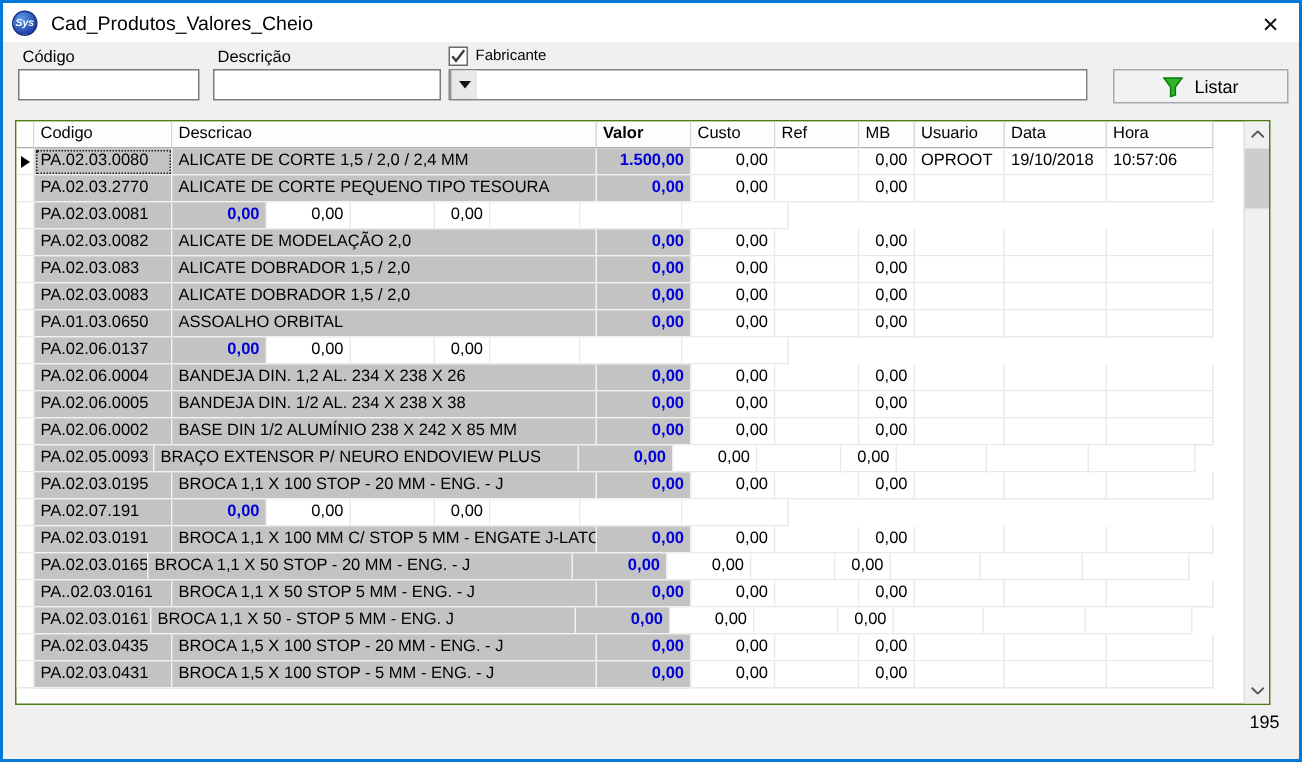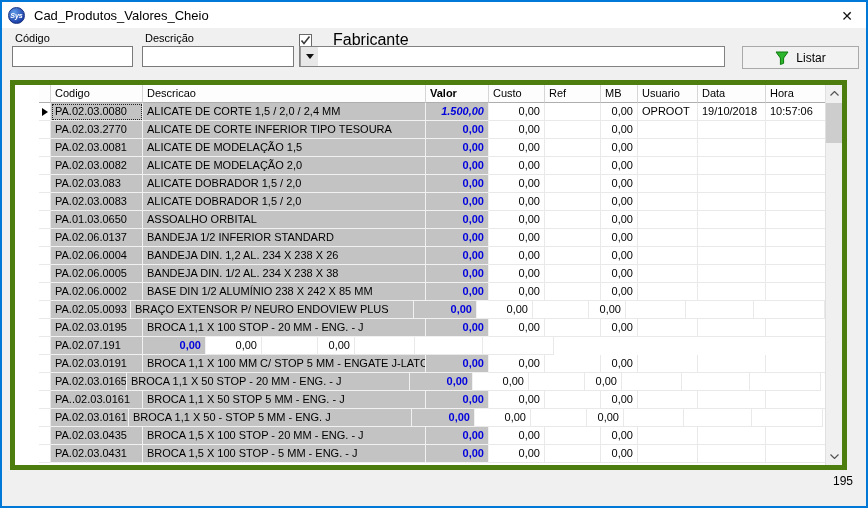--- a/index.html
+++ b/index.html
@@ -48,21 +48,21 @@
   .inp-codigo{left:10px;top:44px;width:121px;}
   .inp-descricao{left:140px;top:44px;width:152px;}
   .fabricante-wrap{
     position:absolute;left:297px;top:29px;display:flex;align-items:center;
   }
   .checkbox{
     width:13px;height:13px;background:#fff;border:1px solid #6a6a6a;
     display:flex;align-items:center;justify-content:center;flex:0 0 auto;
   }
   .checkbox svg{display:block;}
-  .fabricante-label{font-size:16px;margin-left:21px;}
+  .fabricante-label{font-size:10px;margin-left:5px;}
   .combo{
     position:absolute;left:297px;top:44px;width:426px;height:21px;
     background:#fff;border:1px solid #828282;
     display:flex;align-items:center;
   }
   .combo-value{
     flex:1;font-size:11px;padding-left:3px;white-space:nowrap;overflow:hidden;
   }
   .combo-arrow-btn{
     width:18px;height:100%;background:#e8e8e8;border-left:1px solid #9a9a9a;
@@ -74,21 +74,21 @@
   }
   .listar-btn{
     position:absolute;left:740px;top:44px;width:117px;height:23px;
     background:#f2f2f2;border:1px solid #a9a9a9;
     display:flex;align-items:center;justify-content:center;
     font-size:12px;color:#000;gap:7px;
   }
   
   .grid{
     position:absolute;left:8px;top:78px;width:837px;height:390px;
-    background:#fff;border:5px solid #4d7c0f;overflow:hidden;padding-left:24px;
+    background:#fff;border:1px solid #4d7c0f;overflow:hidden;
   }
   .grid-header{display:flex;height:18px;}
   .hcell{
     flex:0 0 auto;background:#fdfdfd;
     border-right:1px solid #d6d6d6;border-bottom:1px solid #aeaeae;
     font-size:11px;color:#000;line-height:17px;padding-left:4px;
     white-space:nowrap;overflow:hidden;
   }
   .hcell.valor{font-weight:bold;}
   .grid-row{display:flex;height:18px;}
@@ -182,44 +182,43 @@
         <div class="hcell" style="width: 68px;">Data</div>
         <div class="hcell" style="width: 71px;">Hora</div>
       </div>
     <div id="grid-body">
         <div class="grid-row">
           <div class="ind-cell">
             <span class="row-marker"></span>
           </div>
           <div class="cell gray focused" style="width: 92px;">PA.02.03.0080</div>
           <div class="cell gray" style="width: 283px;">ALICATE DE CORTE 1,5 / 2,0 / 2,4 MM</div>
-          <div class="cell gray valor" style="width: 63px; font-style: italic;">1.500,00</div>
+          <div class="cell gray valor" style="width: 63px;">1.500,00</div>
           <div class="cell right" style="width: 56px;">0,00</div>
           <div class="cell right" style="width: 56px;"></div>
           <div class="cell right" style="width: 37px;">0,00</div>
           <div class="cell" style="width: 60px;">OPROOT</div>
           <div class="cell" style="width: 68px;">19/10/2018</div>
           <div class="cell" style="width: 71px;">10:57:06</div>
         </div>
         <div class="grid-row">
           <div class="ind-cell"></div>
           <div class="cell gray" style="width: 92px;">PA.02.03.2770</div>
-          <div class="cell gray" style="width: 283px;">ALICATE DE CORTE INFERIOR TIPO TESOURA</div>
+          <div class="cell gray" style="width: 283px;">ALICATE DE CORTE PEQUENO TIPO TESOURA</div>
           <div class="cell gray valor" style="width: 63px;">0,00</div>
           <div class="cell right" style="width: 56px;">0,00</div>
           <div class="cell right" style="width: 56px;"></div>
           <div class="cell right" style="width: 37px;">0,00</div>
           <div class="cell" style="width: 60px;"></div>
           <div class="cell" style="width: 68px;"></div>
           <div class="cell" style="width: 71px;"></div>
         </div>
         <div class="grid-row">
           <div class="ind-cell"></div>
           <div class="cell gray" style="width: 92px;">PA.02.03.0081</div>
-          <div class="cell gray" style="width: 283px;">ALICATE DE MODELAÇÃO 1,5</div>
           <div class="cell gray valor" style="width: 63px;">0,00</div>
           <div class="cell right" style="width: 56px;">0,00</div>
           <div class="cell right" style="width: 56px;"></div>
           <div class="cell right" style="width: 37px;">0,00</div>
           <div class="cell" style="width: 60px;"></div>
           <div class="cell" style="width: 68px;"></div>
           <div class="cell" style="width: 71px;"></div>
         </div>
         <div class="grid-row">
           <div class="ind-cell"></div>
@@ -265,21 +264,20 @@
           <div class="cell right" style="width: 56px;">0,00</div>
           <div class="cell right" style="width: 56px;"></div>
           <div class="cell right" style="width: 37px;">0,00</div>
           <div class="cell" style="width: 60px;"></div>
           <div class="cell" style="width: 68px;"></div>
           <div class="cell" style="width: 71px;"></div>
         </div>
         <div class="grid-row">
           <div class="ind-cell"></div>
           <div class="cell gray" style="width: 92px;">PA.02.06.0137</div>
-          <div class="cell gray" style="width: 283px;">BANDEJA 1/2 INFERIOR STANDARD</div>
           <div class="cell gray valor" style="width: 63px;">0,00</div>
           <div class="cell right" style="width: 56px;">0,00</div>
           <div class="cell right" style="width: 56px;"></div>
           <div class="cell right" style="width: 37px;">0,00</div>
           <div class="cell" style="width: 60px;"></div>
           <div class="cell" style="width: 68px;"></div>
           <div class="cell" style="width: 71px;"></div>
         </div>
         <div class="grid-row">
           <div class="ind-cell"></div>

